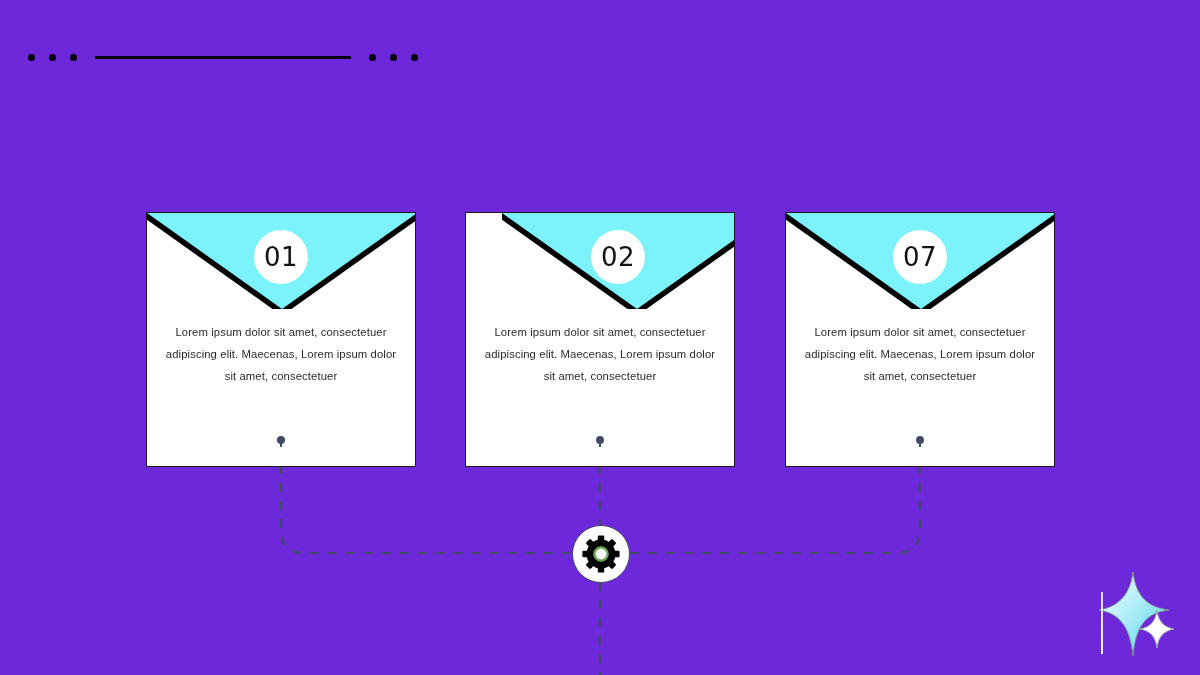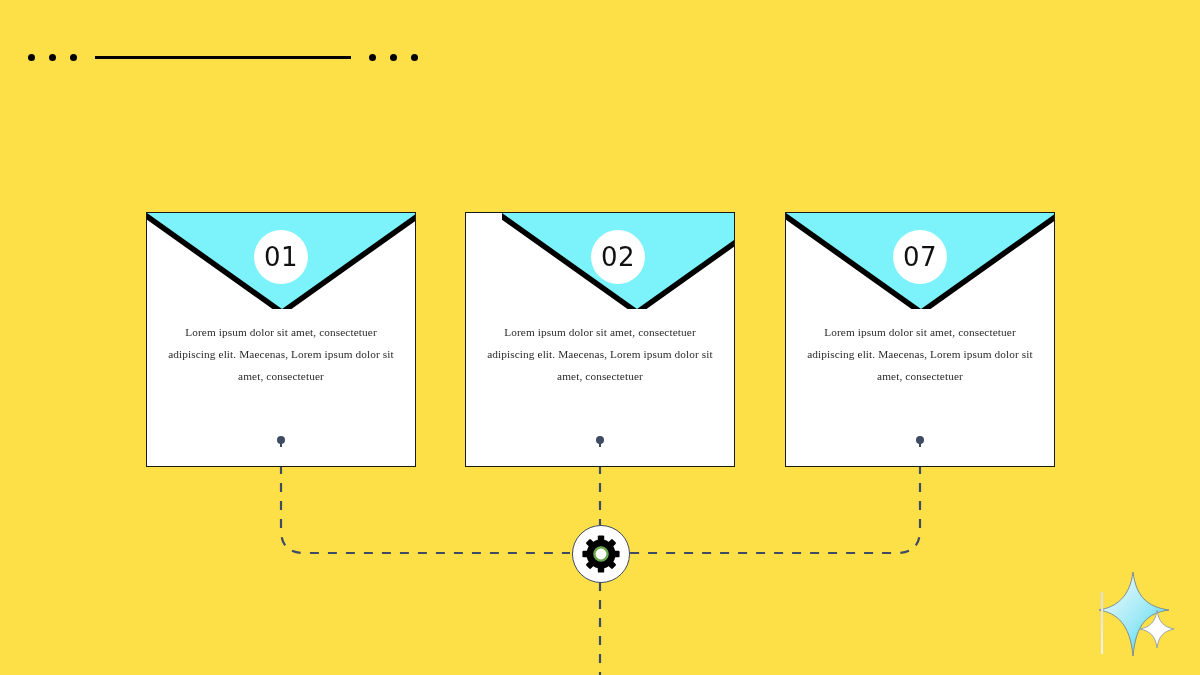--- a/index.html
+++ b/index.html
@@ -7,21 +7,21 @@
     padding: 0;
     background: #ffffff;
   }
   body {
     font-family: "DejaVu Sans Mono", monospace;
   }
   #stage {
     position: relative;
     width: 1200px;
     height: 675px;
-    background: #fde047;
+    background: #6d28d9;
     overflow: hidden;
   }
 
   
   .deco-rule {
     position: absolute;
     left: 28px;
     top: 48px;
     width: 390px;
     height: 18px;
@@ -93,21 +93,21 @@
     z-index: 3;
   }
 
   .card-body {
     position: absolute;
     left: 0;
     right: 0;
     top: 108px;
     padding: 0 14px;
     text-align: center;
-    font-family: Liberation Serif, serif;
+    font-family: Liberation Sans, sans-serif;
     font-size: 11.3px;
     line-height: 22px;
     color: #2b2b2b;
     letter-spacing: 0.1px;
   }
 
   .card-pin {
     position: absolute;
     left: 50%;
     bottom: 22px;

